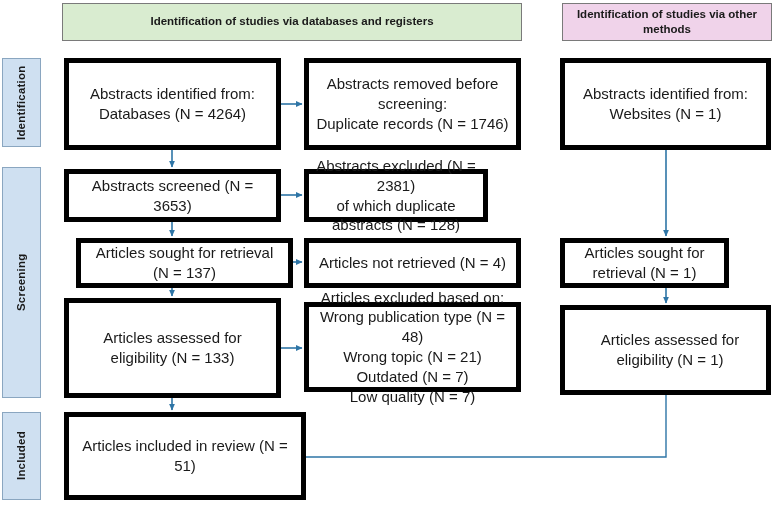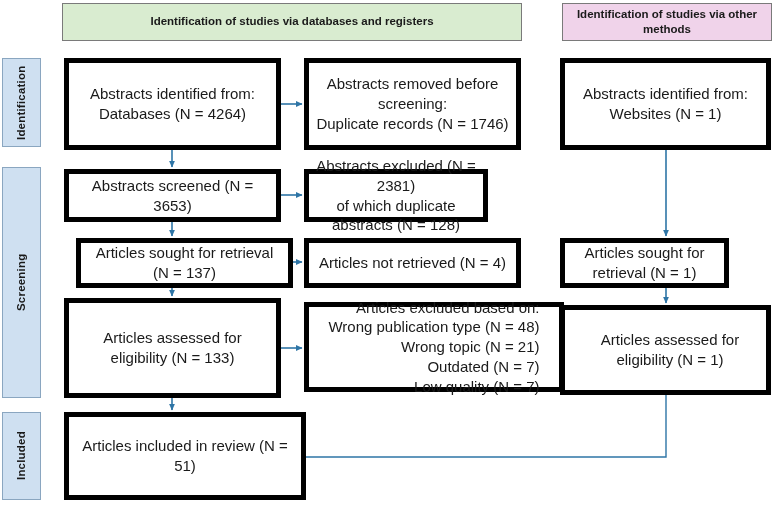--- a/index.html
+++ b/index.html
@@ -142,21 +142,21 @@
 
   <div class="node box" style="left:304px; top:169px; width:184px; height:53px;">
     <span class="lines">Abstracts excluded (N = 2381)
 of which duplicate abstracts (N = 128)</span>
   </div>
 
   <div class="node box" style="left:304px; top:238px; width:217px; height:50px;align-items:center;">
     <span class="lines">Articles not retrieved (N = 4)</span>
   </div>
 
-  <div class="node box" style="left:304px; top:302px; width:260px; height:90px;text-align:right;">
+  <div class="node box" style="left:304px; top:302px; width:217px; height:90px;">
     <span class="lines">Articles excluded based on:
 Wrong publication type (N = 48)
 Wrong topic (N = 21)
 Outdated (N = 7)
 Low quality (N = 7)</span>
   </div>
 
   <div class="node box" style="left:560px; top:58px; width:211px; height:92px;">
     <span class="lines">Abstracts identified from:
 Websites (N = 1)</span>

